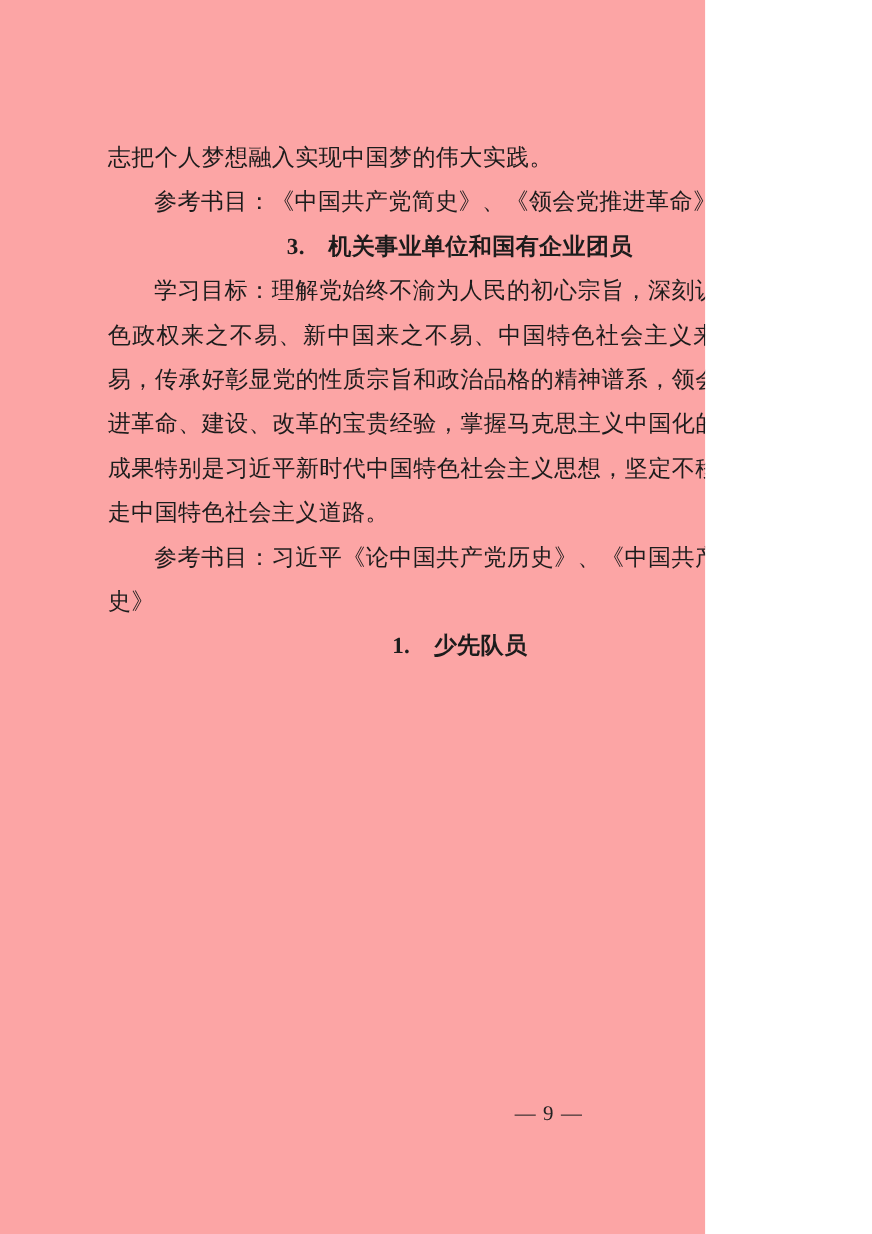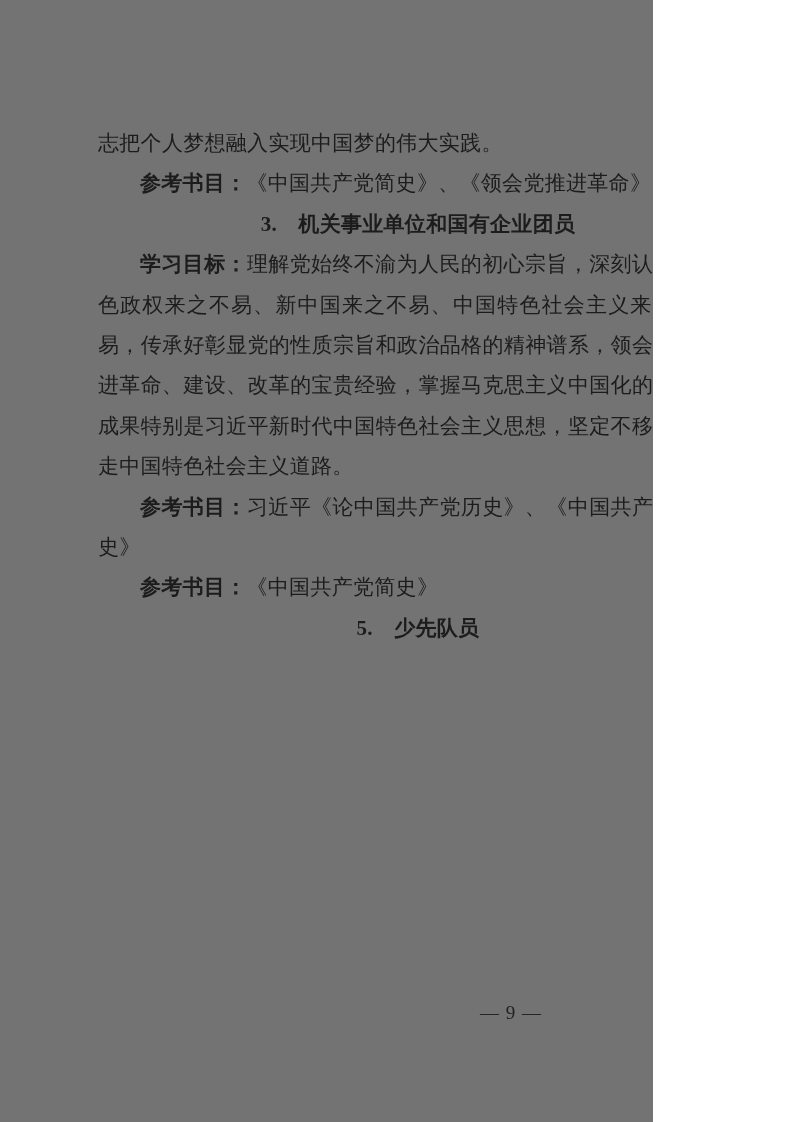--- a/index.html
+++ b/index.html
@@ -4,25 +4,24 @@
 <style>
   html, body {
     margin: 0;
     padding: 0;
     background: #ffffff;
   }
   .page {
     position: relative;
     width: 641px;
     height: 1122px;
-    background: #737373;
+    background: #fca5a5;
     overflow: hidden;
     font-family: "Liberation Serif", "DejaVu Serif", serif;
     color: #1c1c1c;
-    padding-left: 12px;
   }
   .content {
     position: absolute;
     left: 98px;
     top: 123px;
     width: 598px;
   }
   .para {
     margin: 0;
     font-size: 21px;
@@ -34,21 +33,21 @@
     color: #1c1c1c;
   }
   .indent {
     text-indent: 42px;
   }
   .heading {
     font-weight: bold;
     text-align: center;
   }
   .label-bold {
-    font-weight: bold;
+    font-weight: normal;
   }
   .ref {
     text-align: justify;
   }
   .footer-pagenum {
     position: absolute;
     top: 1002px;
     right: 111px;
     font-size: 19px;
     letter-spacing: 1px;
@@ -67,21 +66,20 @@
     <p class="para indent ref"><span class="label-bold">参考书目：</span><span>《中国共产党简史》、《领会党推进革命》</span></p>
 
     <p class="para indent heading">3.　机关事业单位和国有企业团员</p>
 
     <p class="para indent"><span class="label-bold">学习目标：</span><span>理解党始终不渝为人民的初心宗旨，深刻认识红色政权来之不易、新中国来之不易、中国特色社会主义来之不易，传承好彰显党的性质宗旨和政治品格的精神谱系，领会党推进革命、建设、改革的宝贵经验，掌握马克思主义中国化的理论成果特别是习近平新时代中国特色社会主义思想，坚定不移跟党走中国特色社会主义道路。</span></p>
 
     <p class="para indent ref"><span class="label-bold">参考书目：</span><span>习近平《论中国共产党历史》、《中国共产党简史》</span></p>
 
 
 
-    <p class="para indent ref"><span class="label-bold">参考书目：</span><span>《中国共产党简史》</span></p>
 
-    <p class="para indent heading">5.　少先队员</p>
+    <p class="para indent heading">1.　少先队员</p>
 
 
   </div>
 
   <div class="footer-pagenum">— 9 —</div>
 </div>
 
 </body></html>

